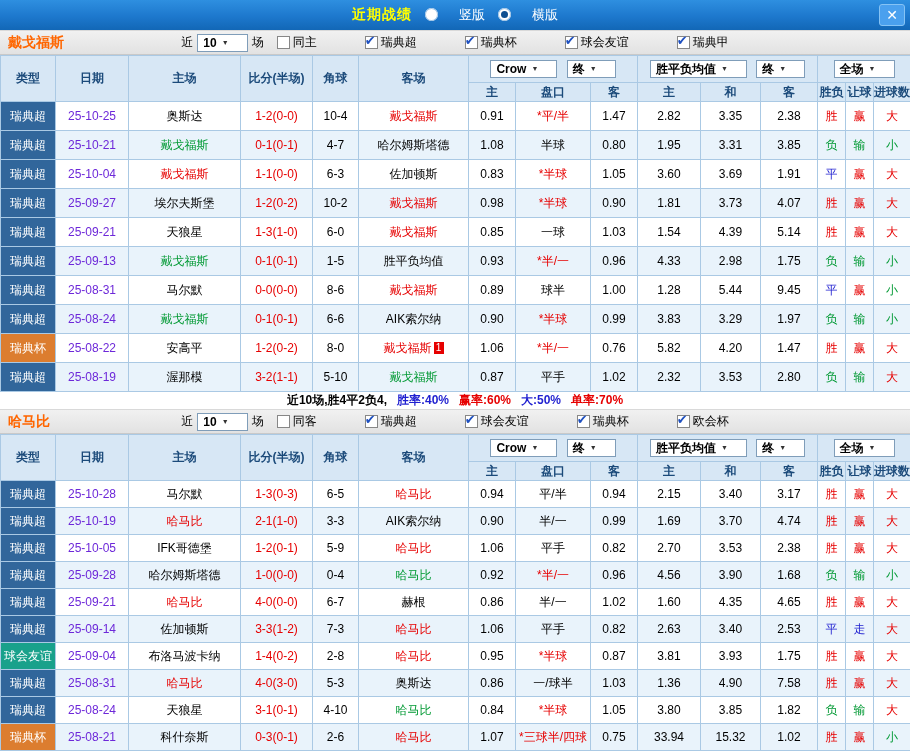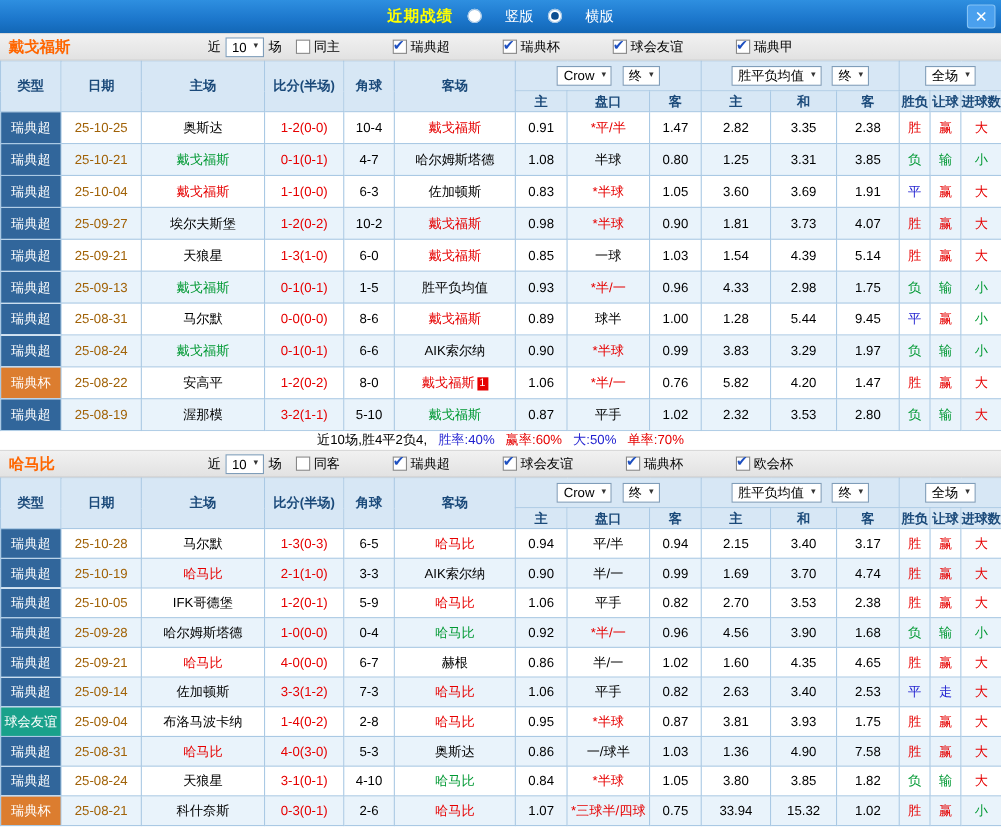--- a/index.html
+++ b/index.html
@@ -27,49 +27,49 @@
   .filter { margin:0 auto; display:flex; align-items:center; font-size:12px; }
   .filter > span { margin:0 2px; }
   .cbs { display:inline-flex; align-items:center;gap:39px; }
   .cbwrap { display:inline-flex; align-items:center; margin-left:9px; cursor:pointer; }
   .cb { width:13px; height:13px; border:1px solid #878787; background:#fff; display:inline-block;
     position:relative; margin-right:3px; }
   .cb.on::after { content:'✔'; position:absolute; left:-1px; top:-4px; font-size:13px; color:#1d4fc0; }
 
   
   .dd { display:inline-flex; align-items:center; background:#fff; border:1px solid #7f9db9;
-    font-size:12px; font-weight:normal; color:#000; padding:1px 3px 1px 5px; margin:0 3px;
+    font-size:12px; font-weight:bold; color:#000; padding:1px 18px 1px 5px; margin:0 3px;
     line-height:14px; cursor:pointer;justify-content:flex-end; }
   .dd .arr { font-size:7px; color:#333; margin-left:5px; }
 
   
   .grid { border-collapse:collapse; table-layout:fixed; width:910px; }
   .grid th, .grid td { border:1px solid #aac9e4; text-align:center; white-space:nowrap;
     overflow:hidden; padding:0; }
   .grid thead th { background:#d7e7f5; color:#1b4a7a; font-weight:bold; font-size:12px; }
   .h1 th { height:27px; }
   .h2 th { height:19px; }
   tr.data td { font-size:12px; }
   tr.odd td  { background:#ffffff; }
   tr.even td { background:#e9f3fb; }
   .s0 tr.data { height:29px; }
   .s1 tr.data { height:27px; }
   td.tcell { color:#fff; }
   .tc-lg  { background:#31669b !important; }
   .tc-cup { background:#dc7d2f !important; }
   .tc-fr  { background:#19a18b !important; }
-  .date { color:#a16207; }
+  .date { color:#6d28d9; }
   .r { color:#e60000; }
   .g { color:#009933; }
   .b { color:#1f1fd0; }
   .k { color:#000000; }
   .badge { display:inline-block; min-width:10px; height:12px; line-height:12px; background:#e60000;
     color:#fff; font-size:10px; padding:0 1px; margin-left:2px; vertical-align:1px; }
 
-  .summary { height:17px; line-height:17px; text-align:center; font-size:12px; background:#fff; }
+  .summary { height:17px; line-height:17px; text-align:center; font-size:12px; background:#fff;font-weight:bold; }
   .summary span { margin:0 5px; }
 </style>
 </head>
 <body>
 
 <header class="topbar">
   <div class="tb-center">
     <span class="title">近期战绩</span>
     <span><span class="radio-wrap">
           <span class="radio"></span>
@@ -205,21 +205,21 @@
           <tr class="data even">
             <td class="tcell tc-lg">瑞典超</td>
             <td class="date">25-10-21</td>
             <td class="g">戴戈福斯</td>
             <td class="r">0-1(0-1)</td>
             <td class="k">4-7</td>
             <td class="k">哈尔姆斯塔德</td>
             <td class="k">1.08</td>
             <td class="k">半球</td>
             <td class="k">0.80</td>
-            <td class="k">1.25</td>
+            <td class="k">1.95</td>
             <td class="k">3.31</td>
             <td class="k">3.85</td>
             <td class="g">负</td>
             <td class="g">输</td>
             <td class="g">小</td>
           </tr>
           <tr class="data odd">
             <td class="tcell tc-lg">瑞典超</td>
             <td class="date">25-10-04</td>
             <td class="r">戴戈福斯</td>

